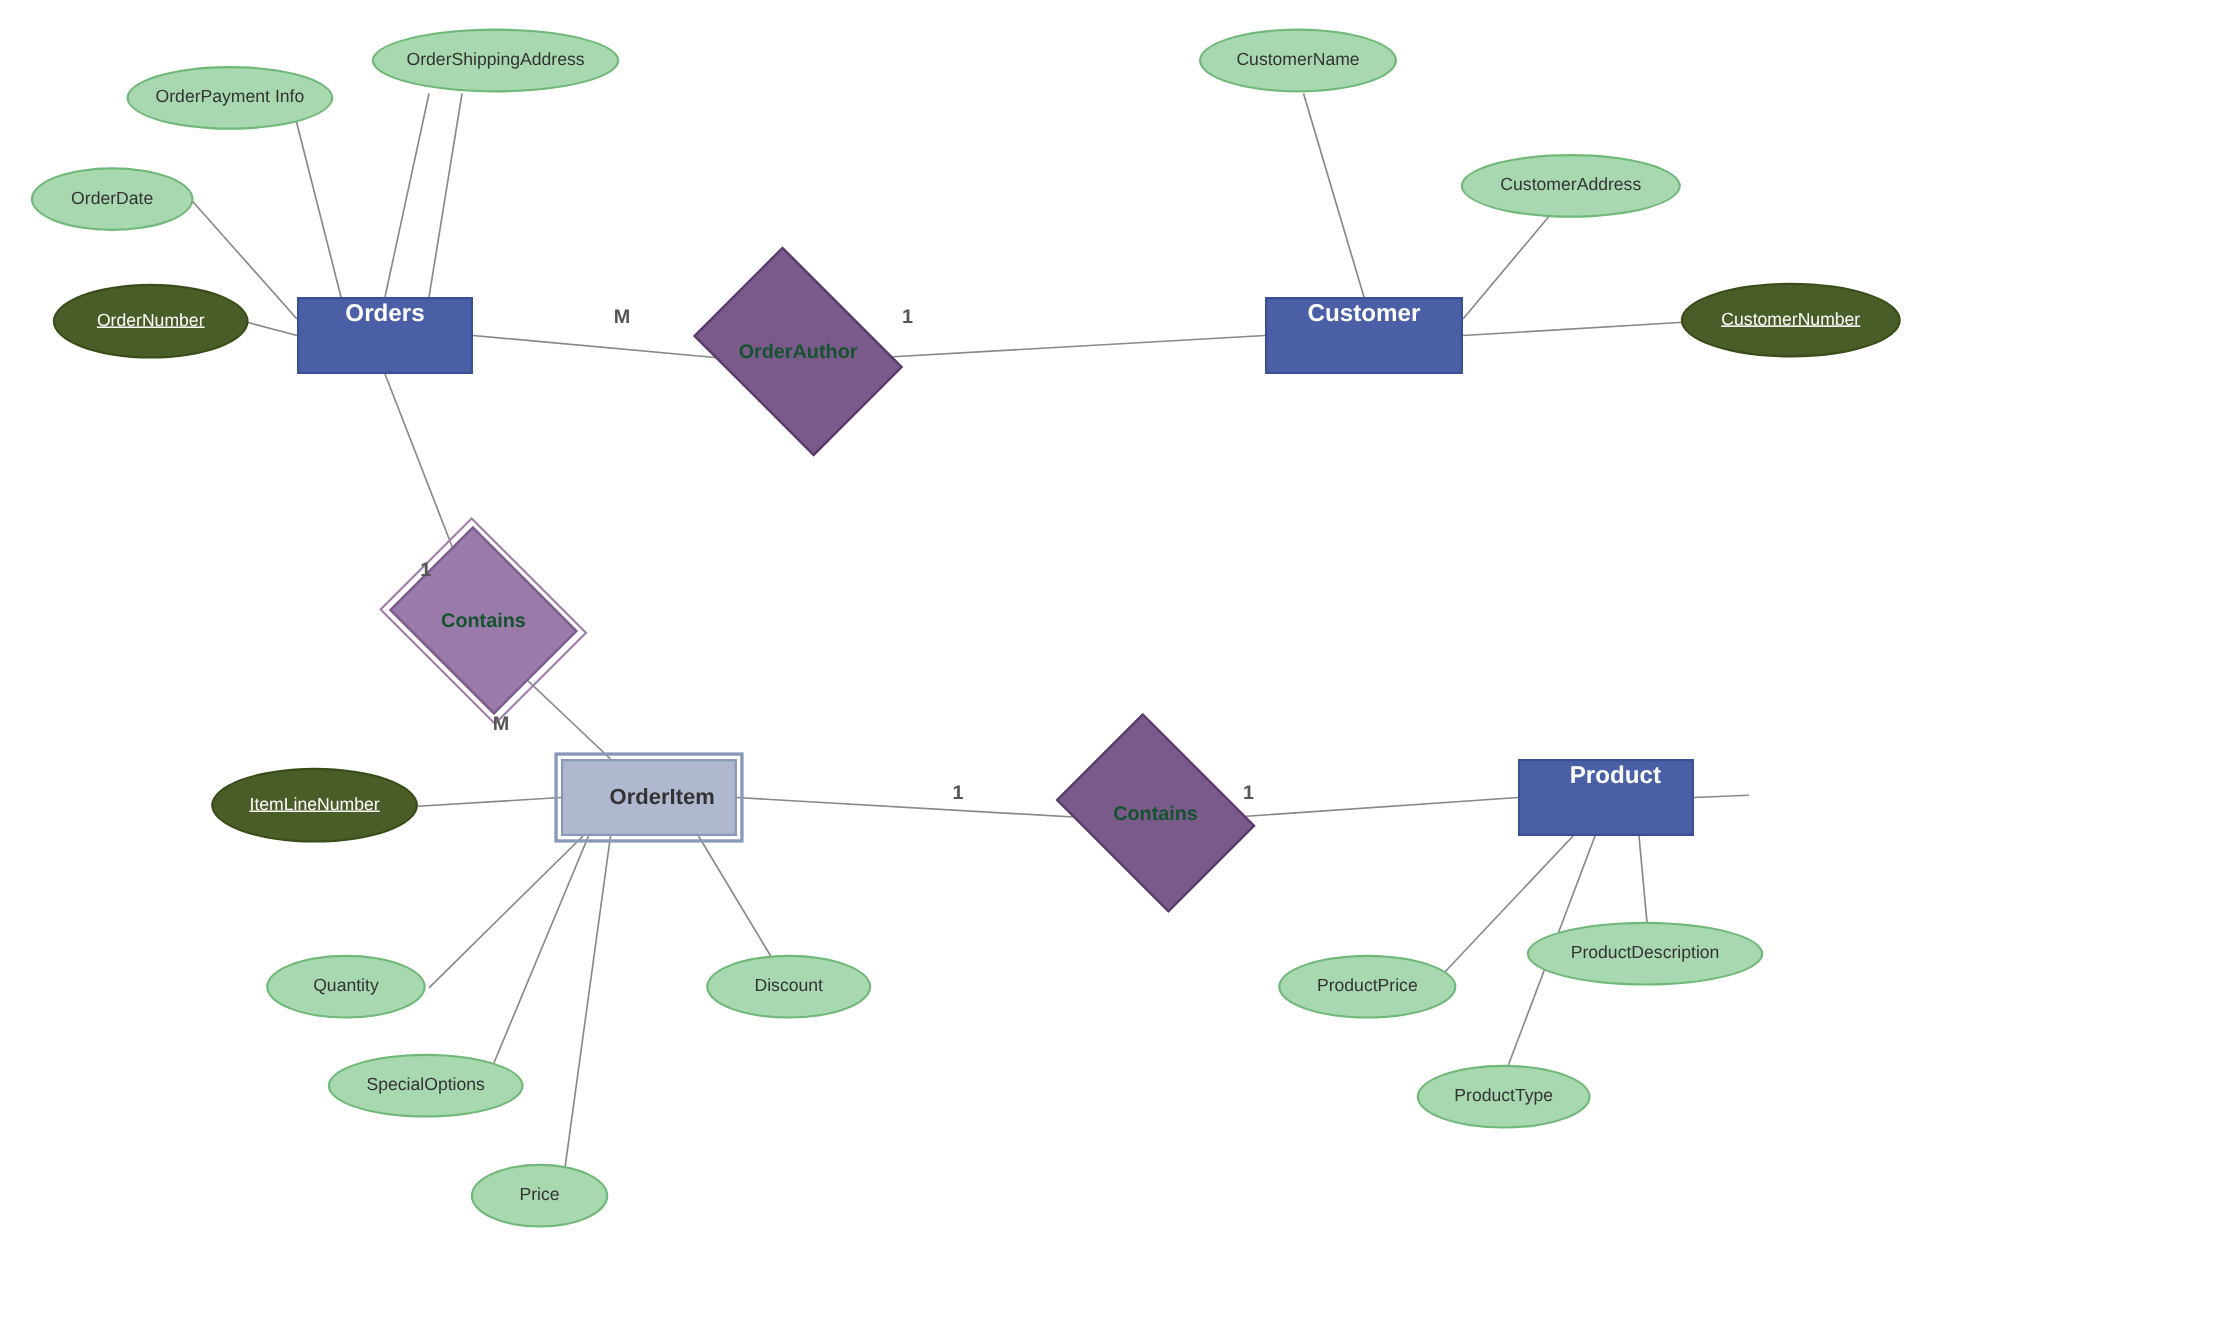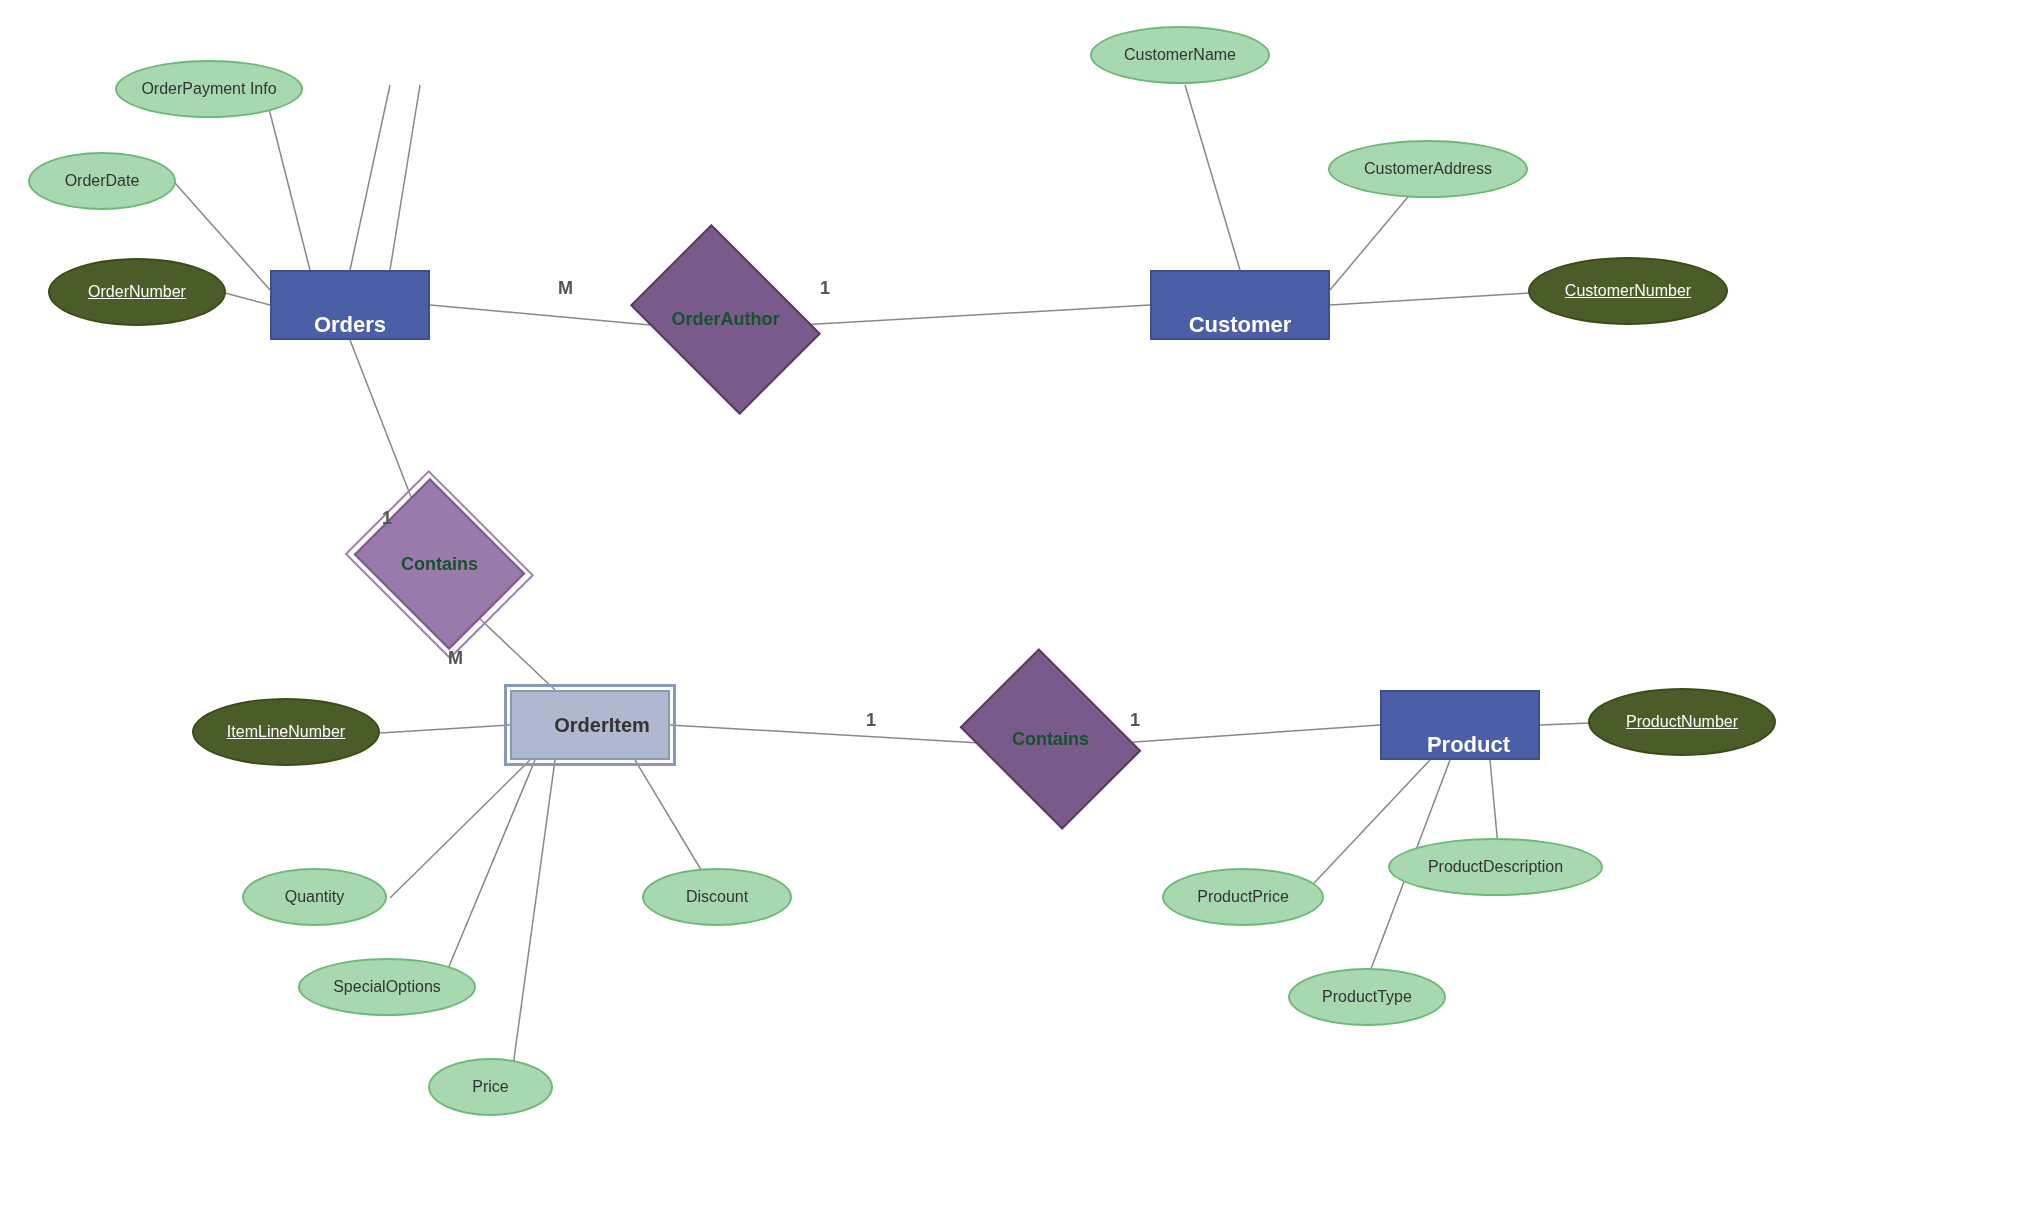--- a/index.html
+++ b/index.html
@@ -17,21 +17,21 @@
       height: 1216px;
     }
     
     .entity {
       position: absolute;
       background: #4a5fa5;
       color: #fff;
       font-size: 22px;
       font-weight: bold;
       display: flex;
-      align-items: flex-end;
+      align-items: flex-start;
       justify-content: center;
       border: 2px solid #3a4f95;
     }
     
     .entity-weak {
       position: absolute;
       background: #b0b8d0;
       color: #333;
       font-size: 20px;
       font-weight: bold;
@@ -210,36 +210,36 @@
   </div>
 
   <div class="attr" style="left:28px;top:152px;width:148px;height:58px;">
     <span>OrderDate</span>
   </div>
 
   <div class="attr" style="left:115px;top:60px;width:188px;height:58px;">
     <span>OrderPayment Info</span>
   </div>
 
+  <div class="attr" style="left:338px;top:26px;width:225px;height:58px;">
+    <span>OrderShippingAddress</span>
+  </div>
 
   <div class="attr" style="left:1090px;top:26px;width:180px;height:58px;">
     <span>CustomerName</span>
   </div>
 
   <div class="attr" style="left:1328px;top:140px;width:200px;height:58px;">
     <span>CustomerAddress</span>
   </div>
 
   <div class="attr-key" style="left:1528px;top:257px;width:200px;height:68px;">
     <span style="text-decoration:underline;">CustomerNumber</span>
   </div>
 
-  <div class="attr-key" style="left:1588px;top:688px;width:188px;height:68px;">
-    <span style="text-decoration:underline;">ProductNumber</span>
-  </div>
 
   <div class="attr" style="left:1162px;top:868px;width:162px;height:58px;">
     <span>ProductPrice</span>
   </div>
 
   <div class="attr" style="left:1388px;top:838px;width:215px;height:58px;">
     <span>ProductDescription</span>
   </div>
 
   <div class="attr" style="left:1288px;top:968px;width:158px;height:58px;">

